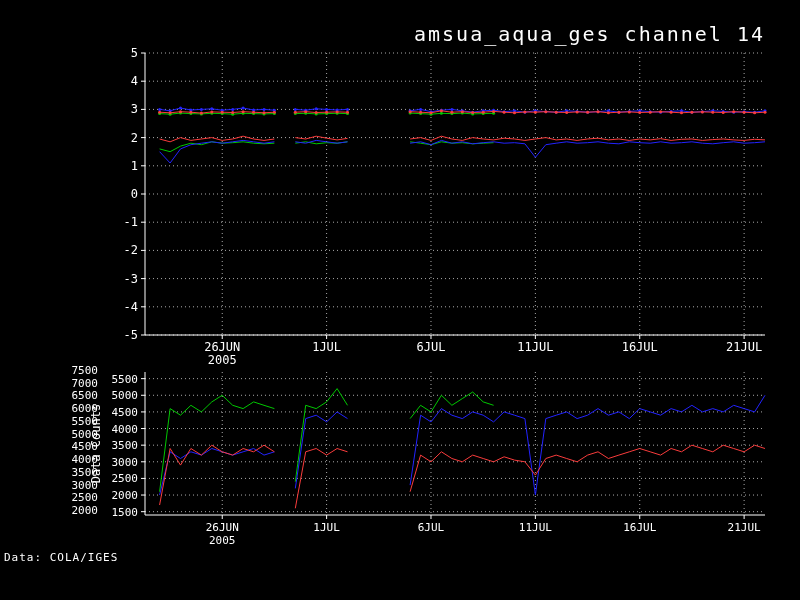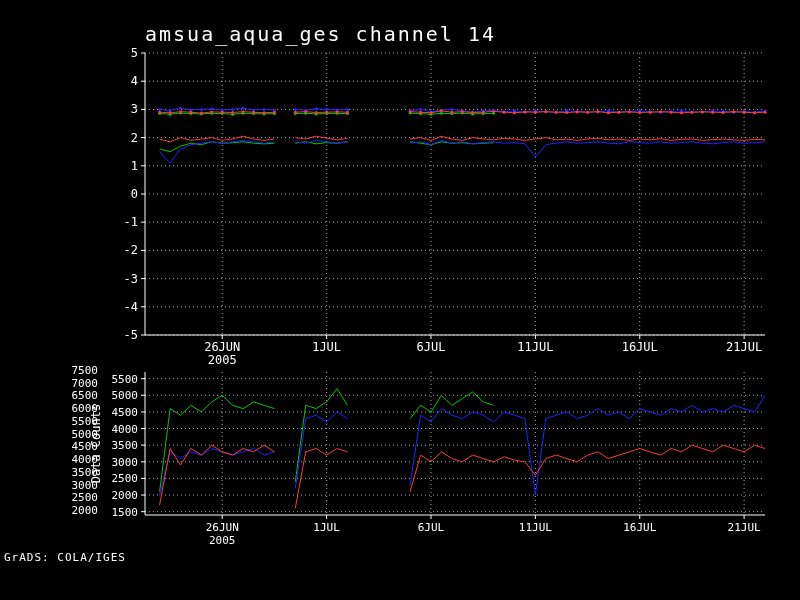--- a/index.html
+++ b/index.html
@@ -1,18 +1,18 @@
 <!DOCTYPE html>
 <html><head>
 <meta charset="utf-8">
 <style>
   html,body{margin:0;padding:0;background:#000;}
   .stage{position:relative;width:800px;height:600px;background:#000;overflow:hidden;
          font-family:"DejaVu Sans Mono", monospace;}
-  .chart-title{position:absolute;left:145px;top:22px;width:620px;text-align:left;
+  .chart-title{position:absolute;left:145px;top:22px;width:620px;text-align:right;
          color:#fff;font-size:20px;letter-spacing:2px;white-space:nowrap;}
   .chart-svg{position:absolute;left:0;}
   #topSvg{top:0;width:800px;height:368px;}
   #bottomSvg{top:360px;width:800px;height:200px;}
   .footer{position:absolute;left:4px;top:551px;color:#fff;font-size:11px;letter-spacing:1px;}
 </style>
 </head>
 <body>
 
 <div class="stage">
@@ -301,14 +301,14 @@
       <g>
         <path d="M159.6 131.7 L170.1 48.6 L180.5 55.2 L190.9 45.3 L201.4 51.9 L211.8 41.9 L222.2 35.3 L232.7 45.3 L243.1 48.6 L253.6 41.9 L264.0 45.3 L274.4 48.6 M295.3 121.7 L305.7 45.3 L316.2 48.6 L326.6 41.9 L337.1 28.6 L347.5 45.3 M410.1 58.6 L420.6 45.3 L431.0 51.9 L441.4 35.3 L451.9 45.3 L462.3 38.6 L472.7 32.0 L483.2 41.9 L493.6 45.3 " fill="none" stroke="#00c800" stroke-width="1"></path>
       </g>
       <g>
         <path d="M159.6 135.0 L170.1 91.8 L180.5 98.5 L190.9 91.8 L201.4 95.1 L211.8 88.5 L222.2 91.8 L232.7 95.1 L243.1 91.8 L253.6 88.5 L264.0 95.1 L274.4 91.8 M295.3 128.4 L305.7 58.6 L316.2 55.2 L326.6 61.9 L337.1 51.9 L347.5 58.6 M410.1 125.1 L420.6 55.2 L431.0 61.9 L441.4 48.6 L451.9 55.2 L462.3 58.6 L472.7 51.9 L483.2 55.2 L493.6 61.9 L504.1 51.9 L514.5 55.2 L524.9 58.6 L535.4 135.0 L545.8 58.6 L556.2 55.2 L566.7 51.9 L577.1 58.6 L587.6 55.2 L598.0 48.6 L608.4 55.2 L618.9 51.9 L629.3 58.6 L639.7 48.6 L650.2 51.9 L660.6 55.2 L671.1 48.6 L681.5 51.9 L691.9 45.3 L702.4 51.9 L712.8 48.6 L723.2 51.9 L733.7 45.3 L744.1 48.6 L754.6 51.9 L765.0 35.3 " fill="none" stroke="#2323ff" stroke-width="1"></path>
       </g>
       <g>
         <path d="M159.6 145.0 L170.1 88.5 L180.5 105.1 L190.9 88.5 L201.4 95.1 L211.8 85.2 L222.2 91.8 L232.7 95.1 L243.1 88.5 L253.6 91.8 L264.0 85.2 L274.4 91.8 M295.3 148.3 L305.7 91.8 L316.2 88.5 L326.6 95.1 L337.1 88.5 L347.5 91.8 M410.1 131.7 L420.6 95.1 L431.0 101.8 L441.4 91.8 L451.9 98.5 L462.3 101.8 L472.7 95.1 L483.2 98.5 L493.6 101.8 L504.1 96.8 L514.5 100.1 L524.9 101.8 L535.4 115.1 L545.8 98.5 L556.2 95.1 L566.7 98.5 L577.1 101.8 L587.6 95.1 L598.0 91.8 L608.4 98.5 L618.9 95.1 L629.3 91.8 L639.7 88.5 L650.2 91.8 L660.6 95.1 L671.1 88.5 L681.5 91.8 L691.9 85.2 L702.4 88.5 L712.8 91.8 L723.2 85.2 L733.7 88.5 L744.1 91.8 L754.6 85.2 L765.0 88.5 " fill="none" stroke="#fa3c3c" stroke-width="1"></path>
       </g>
     </svg>
-  <div class="footer">GrADS: COLA/IGES</div>
+  <div class="footer">Data: COLA/IGES</div>
 </div>
 
 </body></html>

